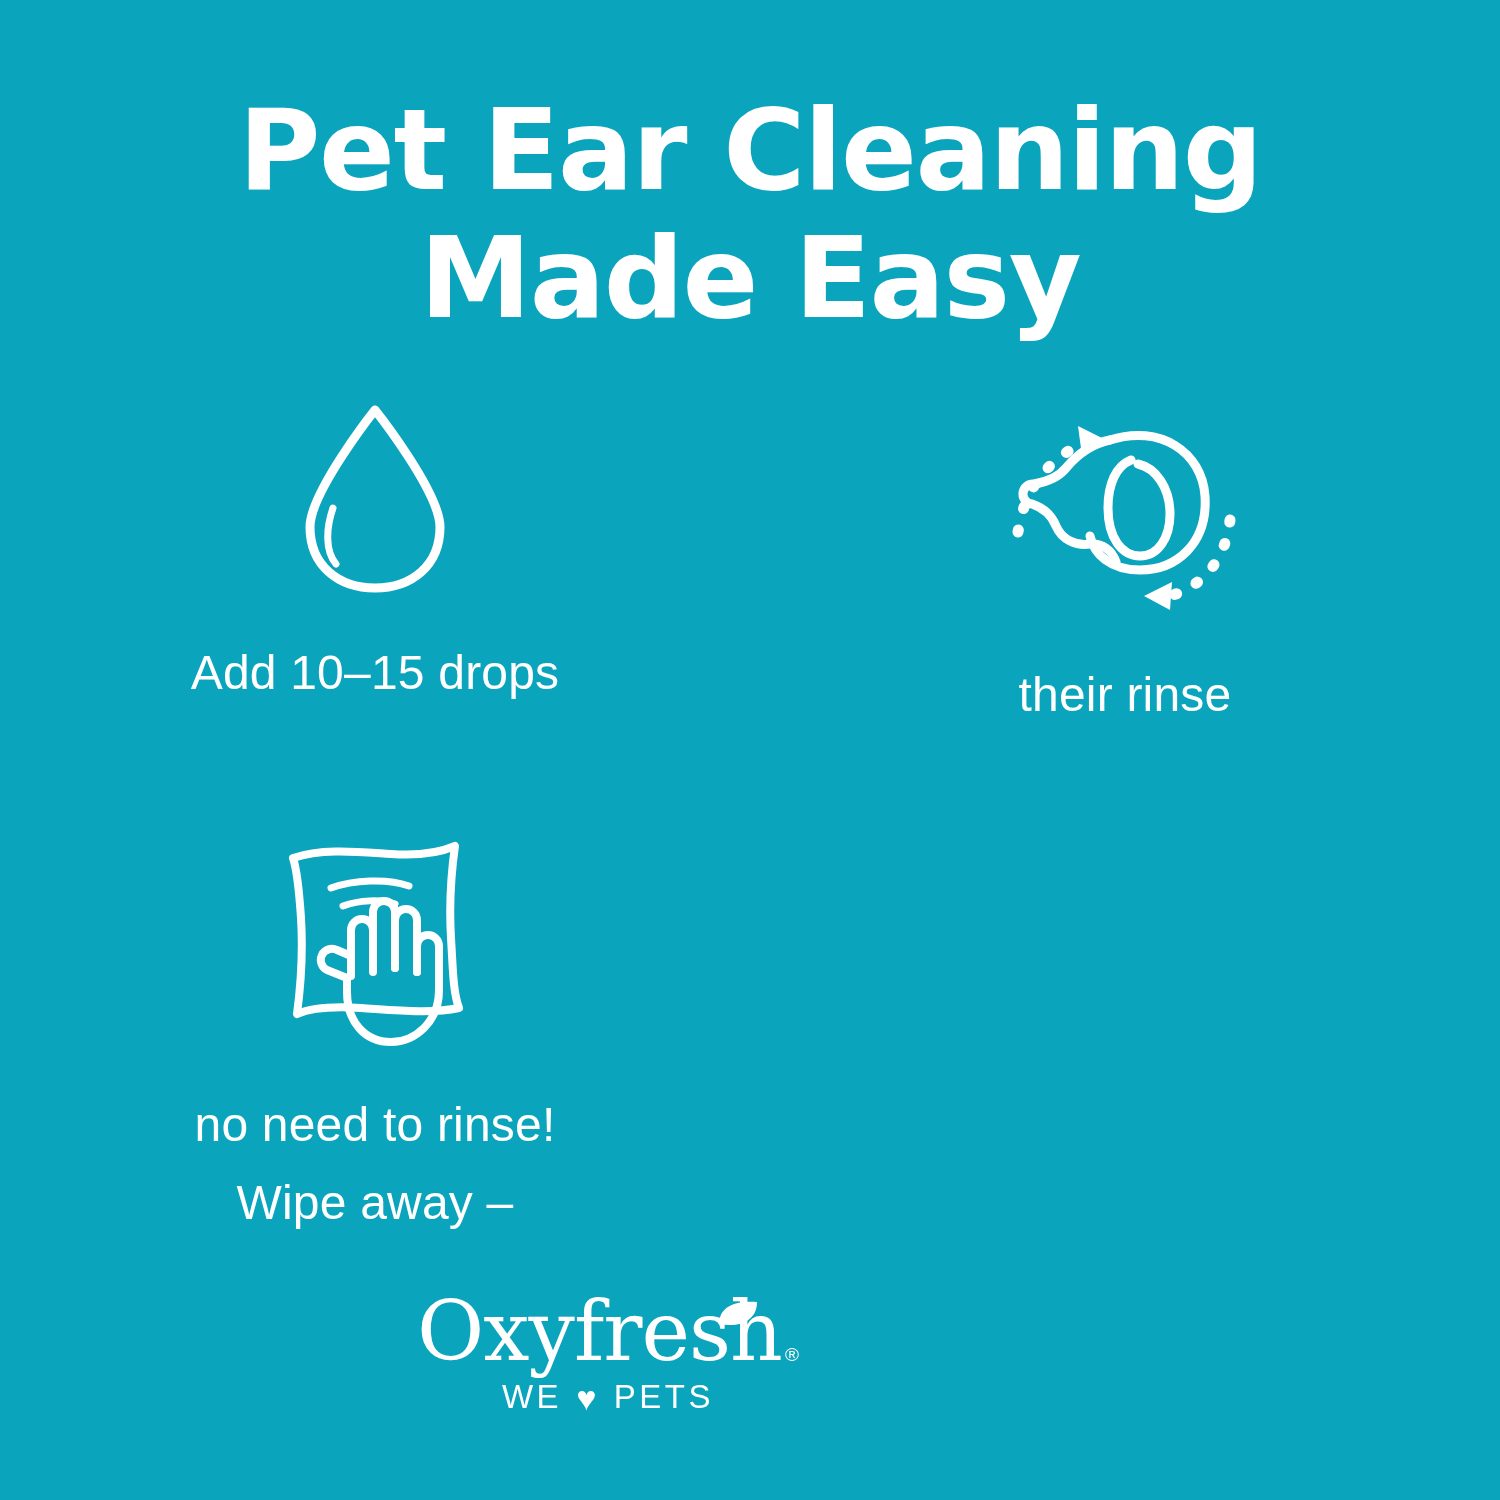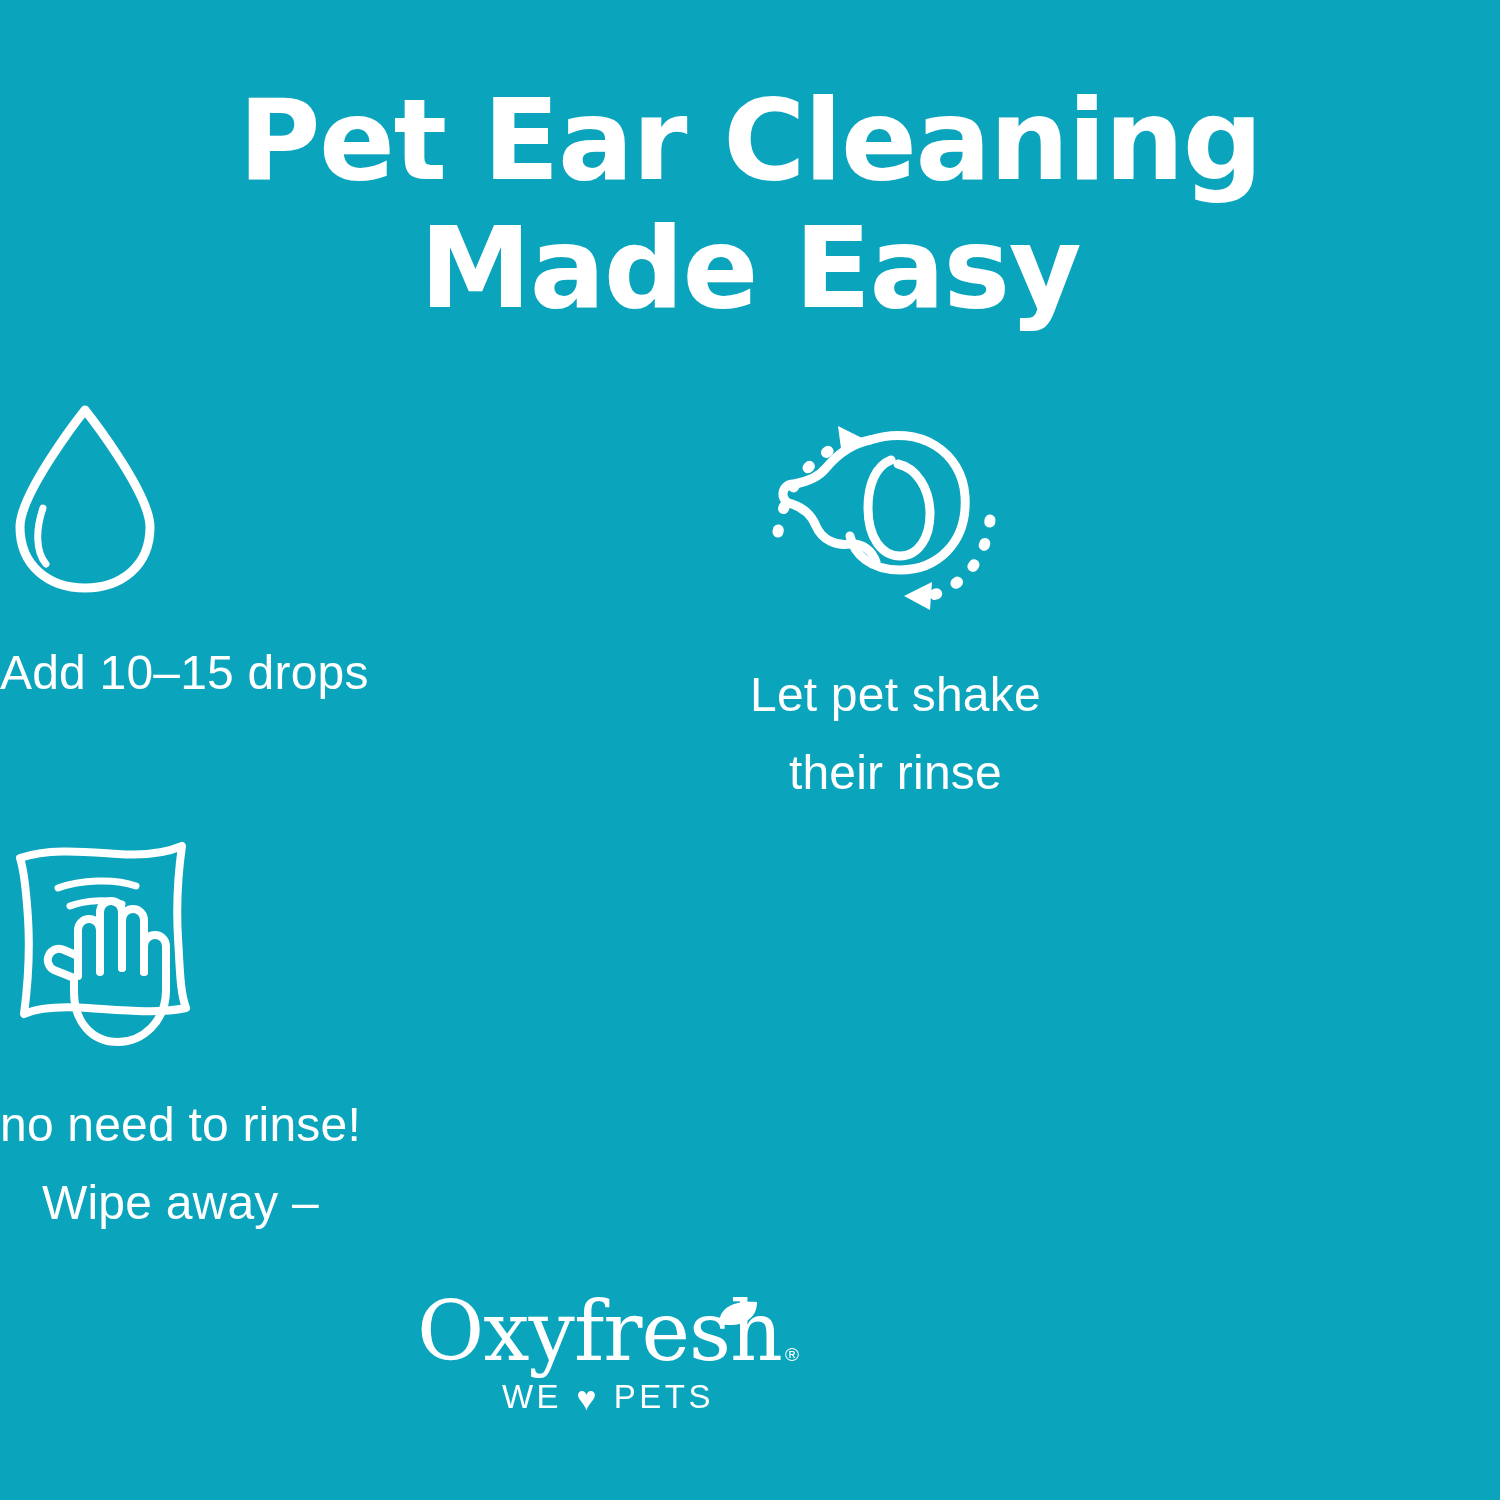--- a/index.html
+++ b/index.html
@@ -16,21 +16,21 @@
     position: relative;
     width: 1500px;
     height: 1500px;
     background: #0aa4bc;
     box-sizing: border-box;
   }
 
   
   #title-block {
     position: absolute;
-    top: 76px;
+    top: 86px;
     left: 0;
     width: 1500px;
     text-align: center;
   }
   .title-line {
     font-family: "DejaVu Sans", sans-serif;
     font-weight: 700;
     font-size: 112px;
     line-height: 128px;
     letter-spacing: -1.5px;
@@ -45,21 +45,21 @@
     left: 0;
     width: 1500px;
     display: grid;
     grid-template-columns: 750px 750px;
     grid-template-rows: 430px 430px;
   }
   .step {
     position: relative;
     display: flex;
     flex-direction: column;
-    align-items: flex-start;
+    align-items: center;
   }
   .step-icon {
     height: 200px;
     display: flex;
     align-items: center;
     justify-content: center;
   }
   .step-icon svg {
     display: block;
     overflow: visible;
@@ -181,21 +181,20 @@
           </g>
           <path d="M88 22 L116 36 L92 52 Z" fill="#ffffff" stroke="none"></path>
 
           <g stroke-dasharray="2 22" stroke-width="11">
             <path d="M240 116 C236 154 214 182 180 192"></path>
           </g>
           <path d="M182 178 L154 192 L180 206 Z" fill="#ffffff" stroke="none"></path>
         </svg>
       </div>
       <div class="step-caption">
-        <div>Let pet shake</div>
         <div>their rinse</div>
       </div>
     </div>
 
     <div class="step row2">
       <div class="step-icon">
         <svg width="205" height="215" viewBox="0 0 205 215" fill="none" stroke="#ffffff" stroke-width="8" stroke-linecap="round" stroke-linejoin="round">
 
           <path d="M20 24 C50 14 86 18 118 20 C146 22 168 18 182 12
                    C178 40 176 70 178 104 C180 136 180 158 186 174

